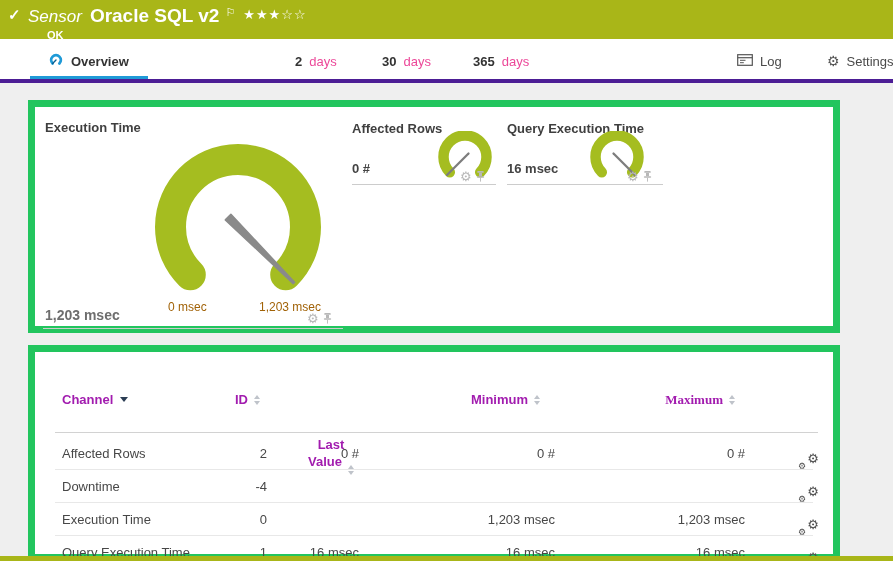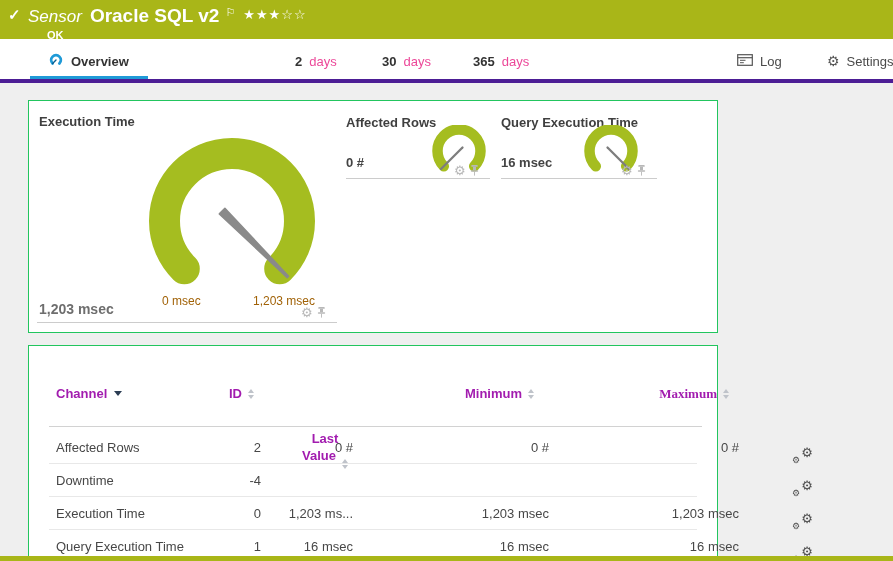--- a/index.html
+++ b/index.html
@@ -21,21 +21,21 @@
   .ok { position:absolute; left:47px; top:29px; font-size:11px; font-weight:bold; }
   
   .tabbar { position:absolute; left:0; top:39px; width:893px; height:44px; background:#fff; border-bottom:4px solid #4c1d95; }
   .tab { position:absolute; top:0; height:44px; display:flex; align-items:center; gap:7px; font-size:13px; color:#4a4a4a; cursor:pointer; white-space:nowrap; }
   .tab .num { font-weight:bold; color:#333; }
   .tab .days { color:#ec4899; }
   .tab-active { color:#333; font-weight:bold; }
   .tab-underline { position:absolute; left:30px; bottom:0; width:118px; height:3px; background:#1f9ad7; }
   .tab .gearglyph { font-size:14px; color:#555; font-style:normal; }
   
-  .card { position:absolute; left:28px; width:690px; background:#fff; border:1px solid #22c55e; }
+  .card { position:absolute; left:28px; width:812px; background:#fff; border:7px solid #22c55e; }
   .card-gauges { top:100px; height:233px; }
   .card-table  { top:345px; height:216px; }
   .block-title { position:absolute; font-size:13px; font-weight:bold; color:#3f3f3f; }
   .gauge-value-big { position:absolute; left:10px; top:200px; font-size:14px; font-weight:bold; color:#6e6e6e; }
   .gauge-value-sm  { position:absolute; font-size:13px; font-weight:bold; color:#444; }
   .axis-label { position:absolute; font-size:12px; color:#a16207; }
   .gauge-underline { position:absolute; height:1px; background:#ccc; }
   .corner-icons { position:absolute; display:flex; align-items:center; gap:4px; color:#b8b8b8; }
   .corner-icons .gearglyph { font-size:13px; line-height:1; cursor:pointer; }
   .corner-icons svg { cursor:pointer; }
@@ -236,21 +236,20 @@
     <span class="c-gear">
       <span class="gearpair">
         <span class="g-big">⚙</span><span class="g-sml">⚙</span>
       </span>
     </span>
   </div>
 
   <div class="trow" style="top:151px;">
     <a class="c-name">Execution Time</a>
     <span class="c-id">0</span>
-    <span class="c-last">1,203 ms...</span>
     <span class="c-min">1,203 msec</span>
     <span class="c-max">1,203 msec</span>
     <span class="c-gear">
       <span class="gearpair">
         <span class="g-big">⚙</span><span class="g-sml">⚙</span>
       </span>
     </span>
   </div>
 
   <div class="trow" style="top:184px;">

